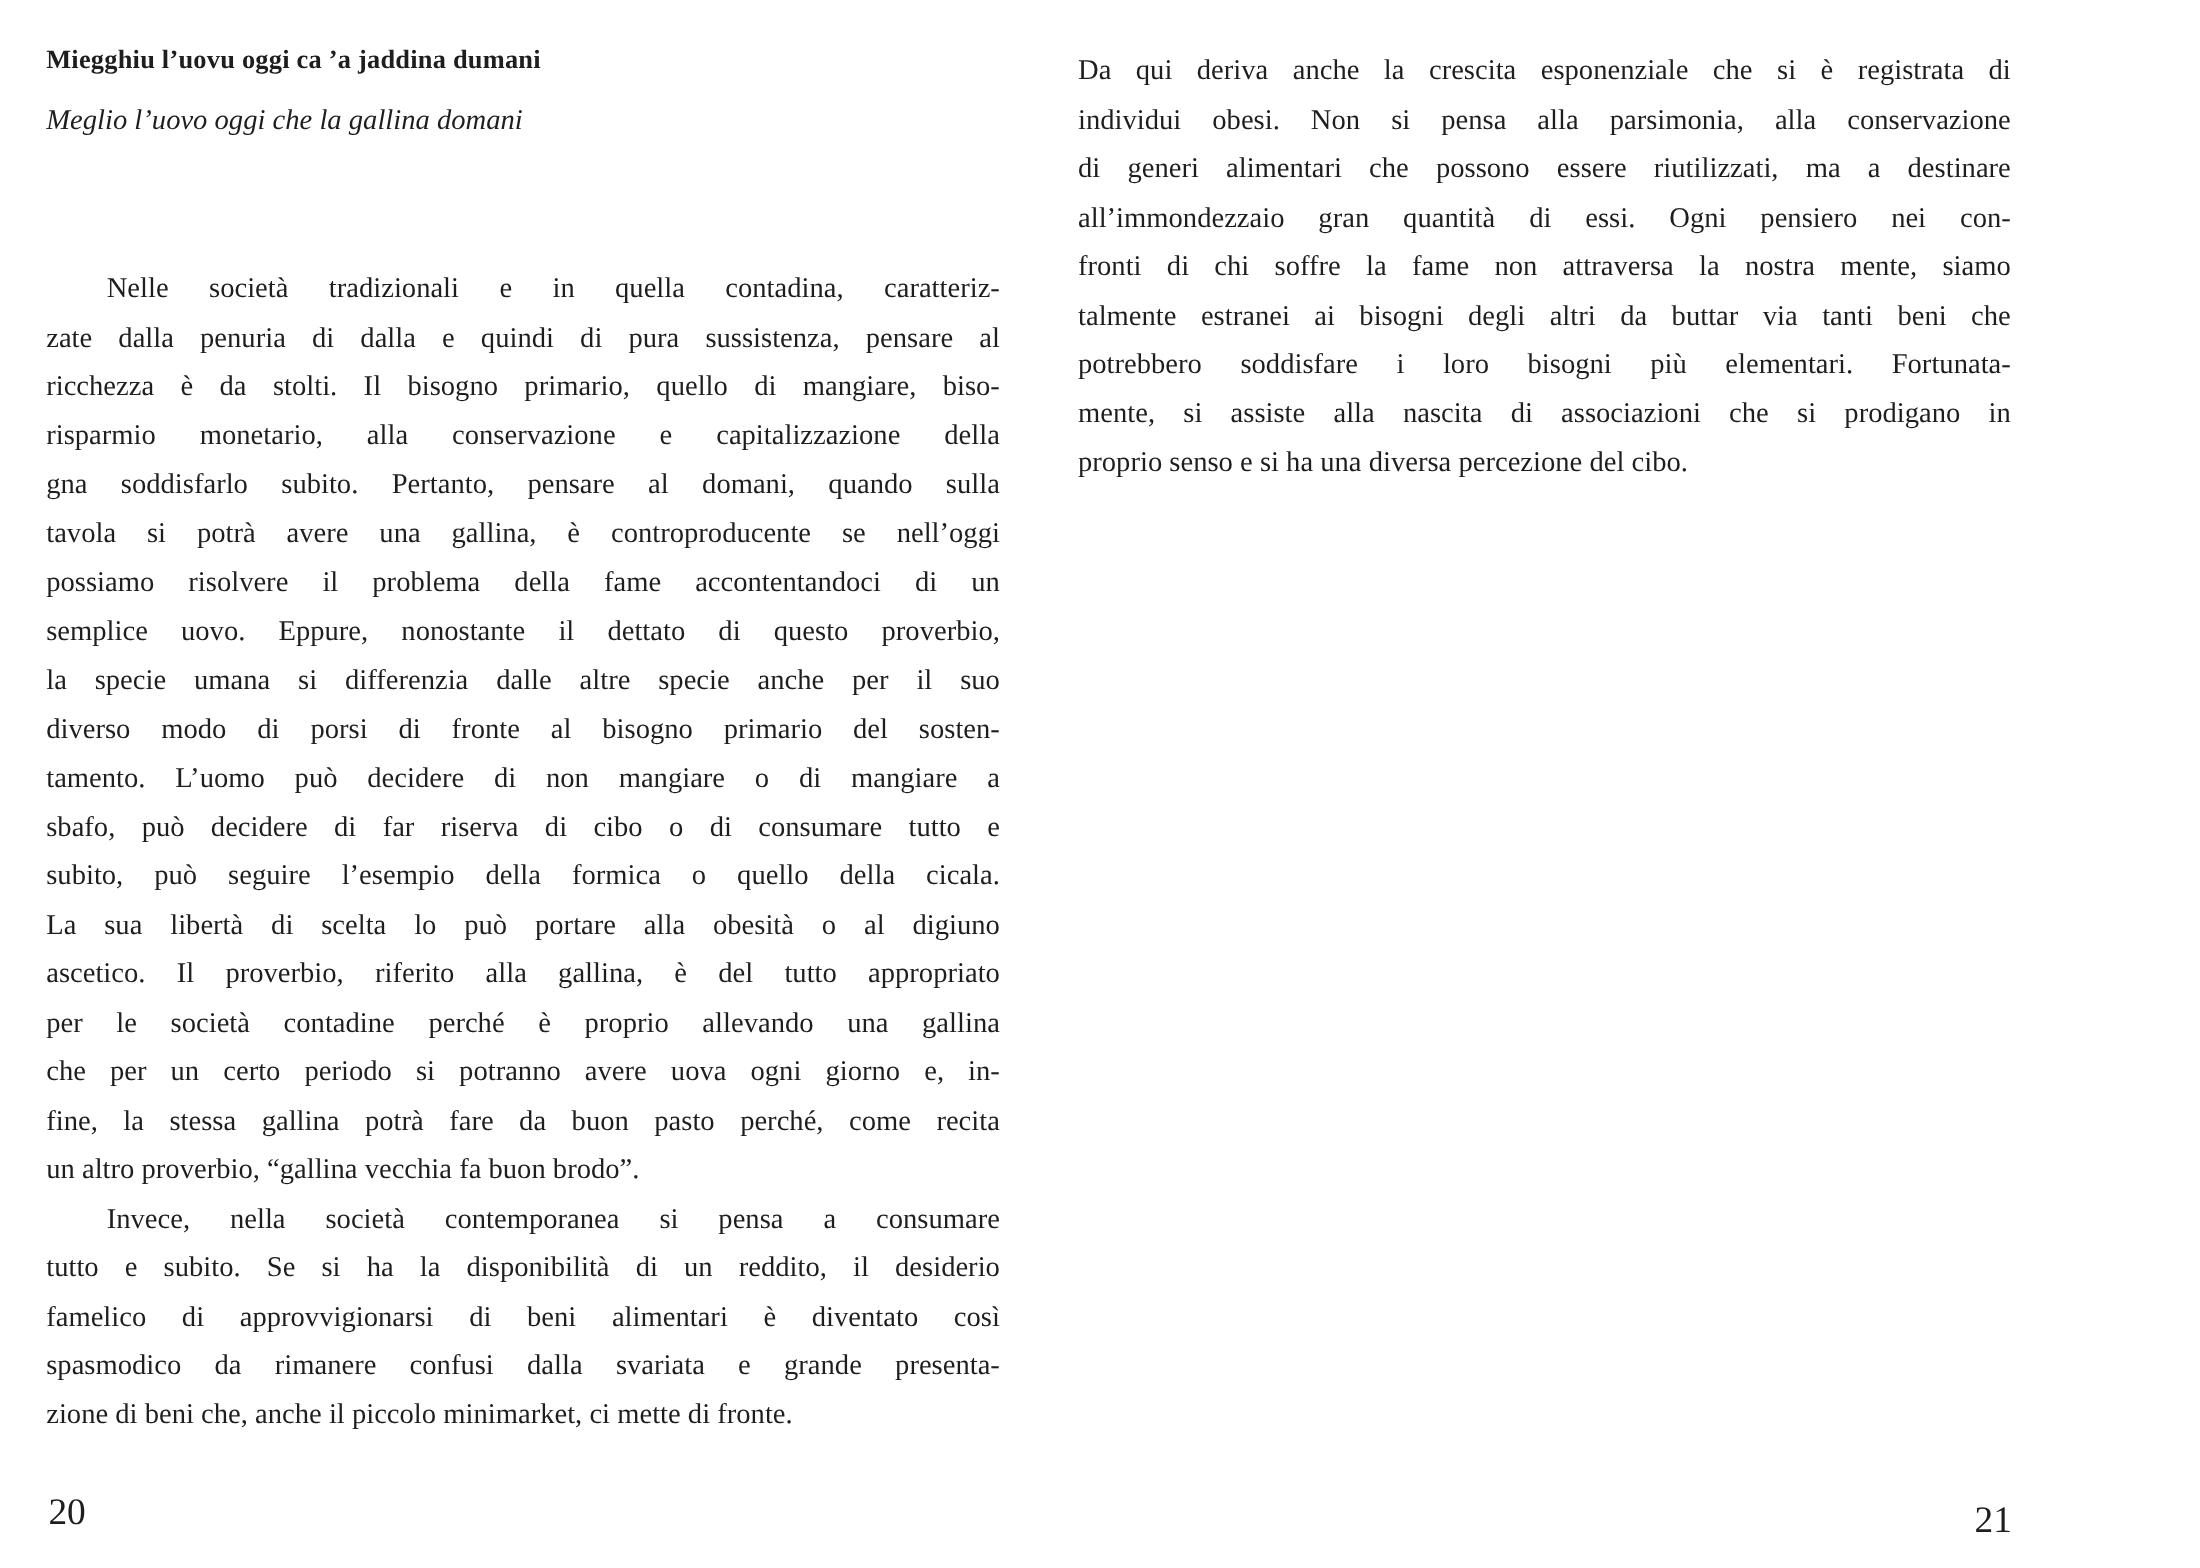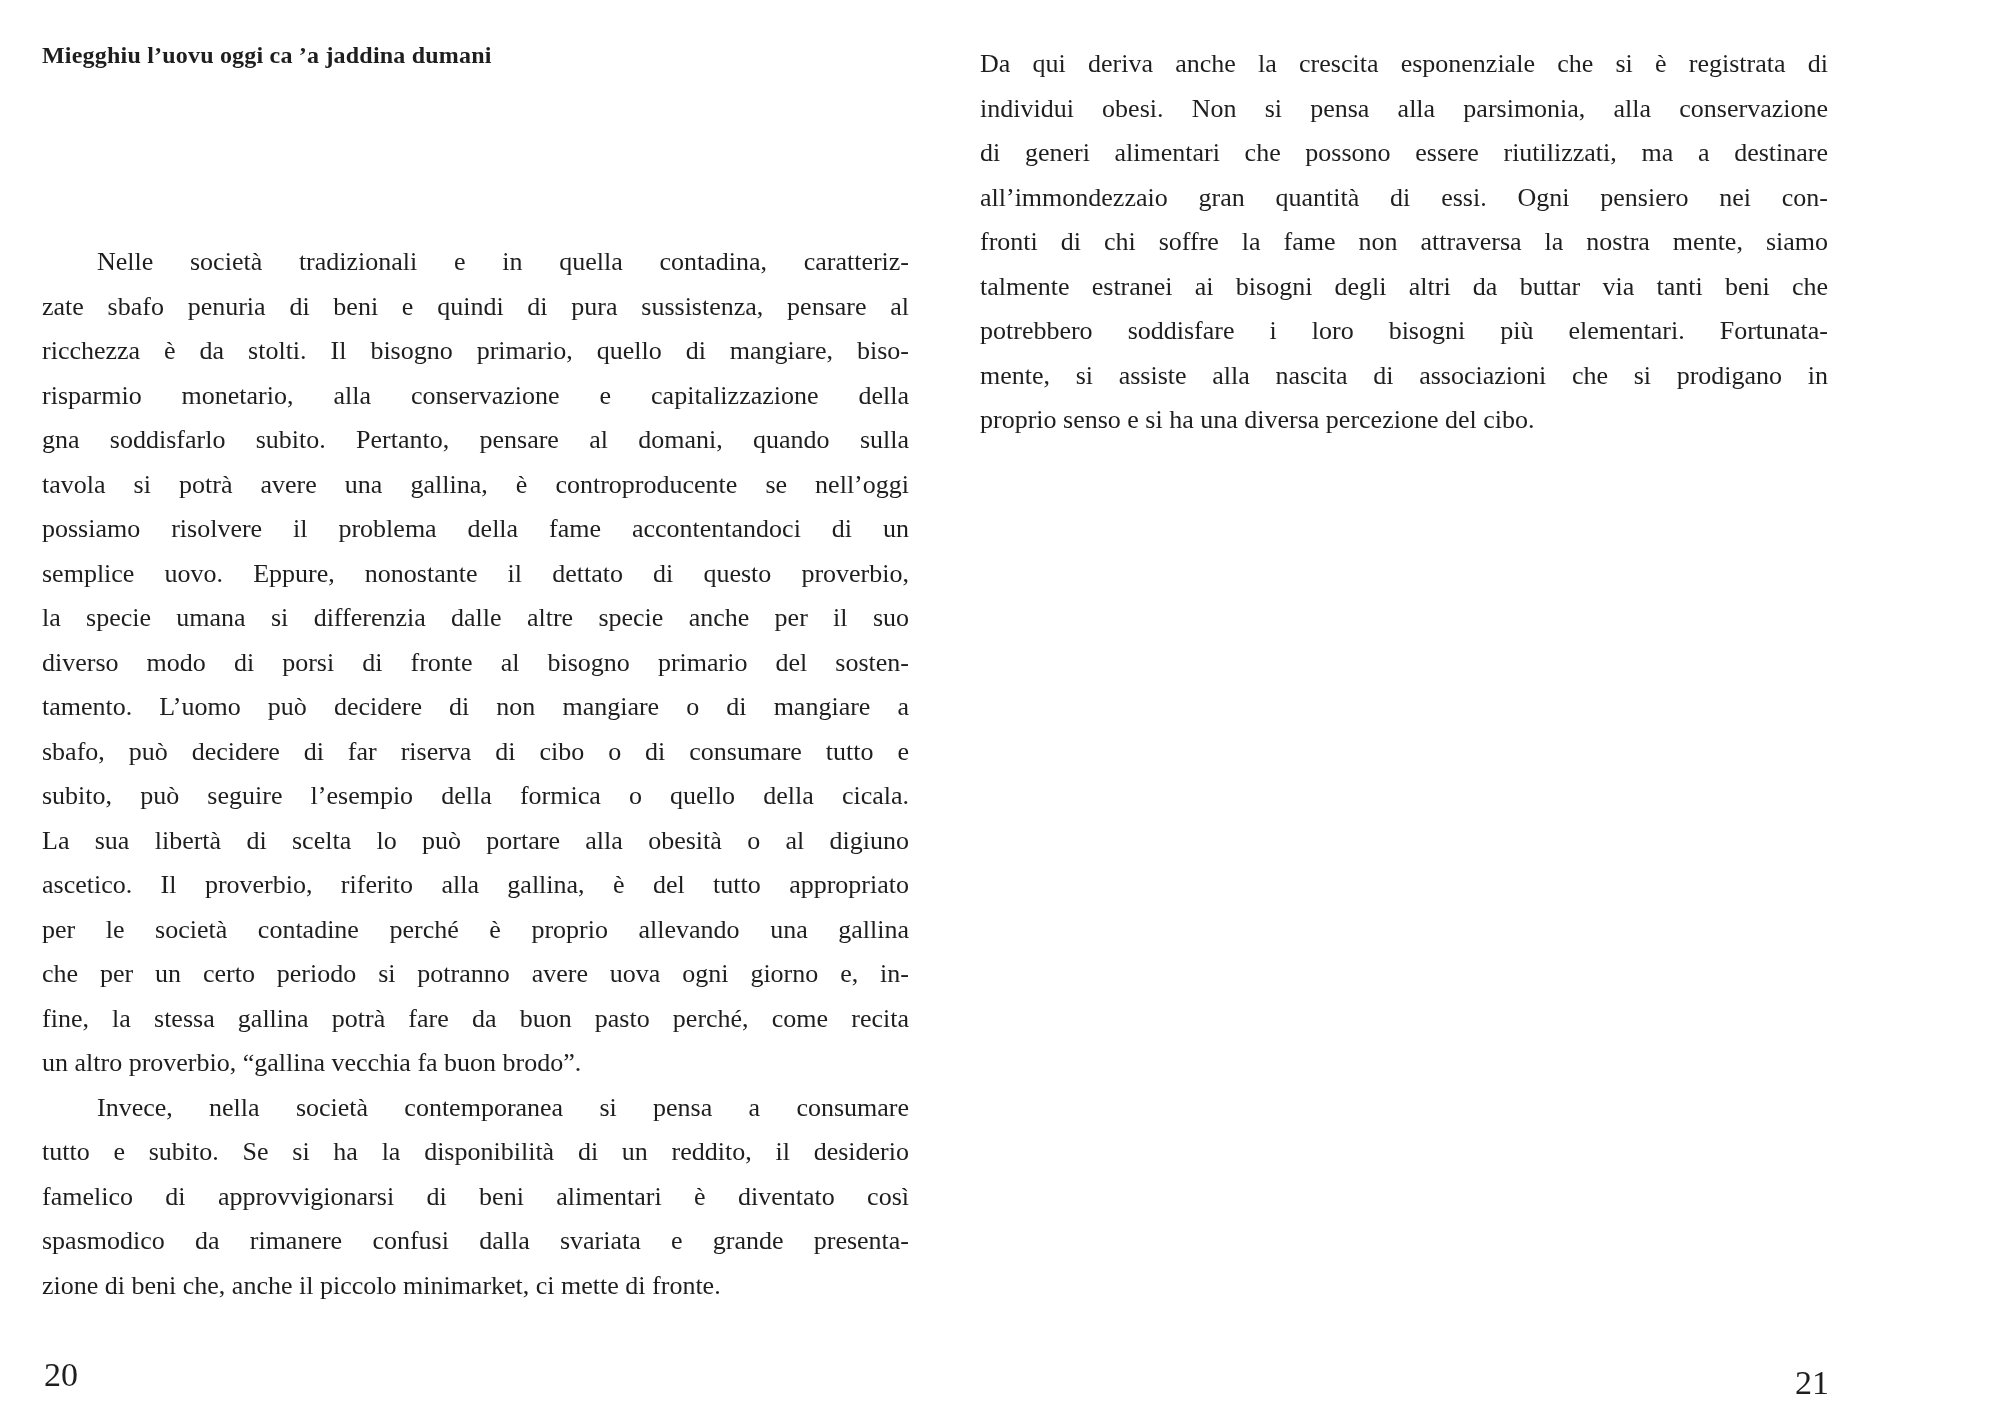--- a/index.html
+++ b/index.html
@@ -74,24 +74,25 @@
     line-height: 1;
   }
   .left  .pagenum { left: 2px;   top: 1358px; }
   .right .pagenum { left: 815px; top: 1366px; }
 </style>
 </head>
 <body>
 
 <section class="page left">
   <h1 class="title">Miegghiu l’uovu oggi ca ’a jaddina dumani</h1>
+  <h2 class="subtitle">Meglio l’uovo oggi che la gallina domani</h2>
   <div class="body-block">
       <div class="para">
         <div class="line indent">Nelle società tradizionali e in quella contadina, caratteriz-</div>
-        <div class="line">zate sbafo penuria di beni e quindi di pura sussistenza, pensare al</div>
+        <div class="line">zate dalla penuria di dalla e quindi di pura sussistenza, pensare al</div>
         <div class="line">ricchezza è da stolti. Il bisogno primario, quello di mangiare, biso-</div>
         <div class="line">risparmio monetario, alla conservazione e capitalizzazione della</div>
         <div class="line">gna soddisfarlo subito. Pertanto, pensare al domani, quando sulla</div>
         <div class="line">tavola si potrà avere una gallina, è controproducente se nell’oggi</div>
         <div class="line">possiamo risolvere il problema della fame accontentandoci di un</div>
         <div class="line">semplice uovo. Eppure, nonostante il dettato di questo proverbio,</div>
         <div class="line">la specie umana si differenzia dalle altre specie anche per il suo</div>
         <div class="line">diverso modo di porsi di fronte al bisogno primario del sosten-</div>
         <div class="line">tamento. L’uomo può decidere di non mangiare o di mangiare a</div>
         <div class="line">sbafo, può decidere di far riserva di cibo o di consumare tutto e</div>

